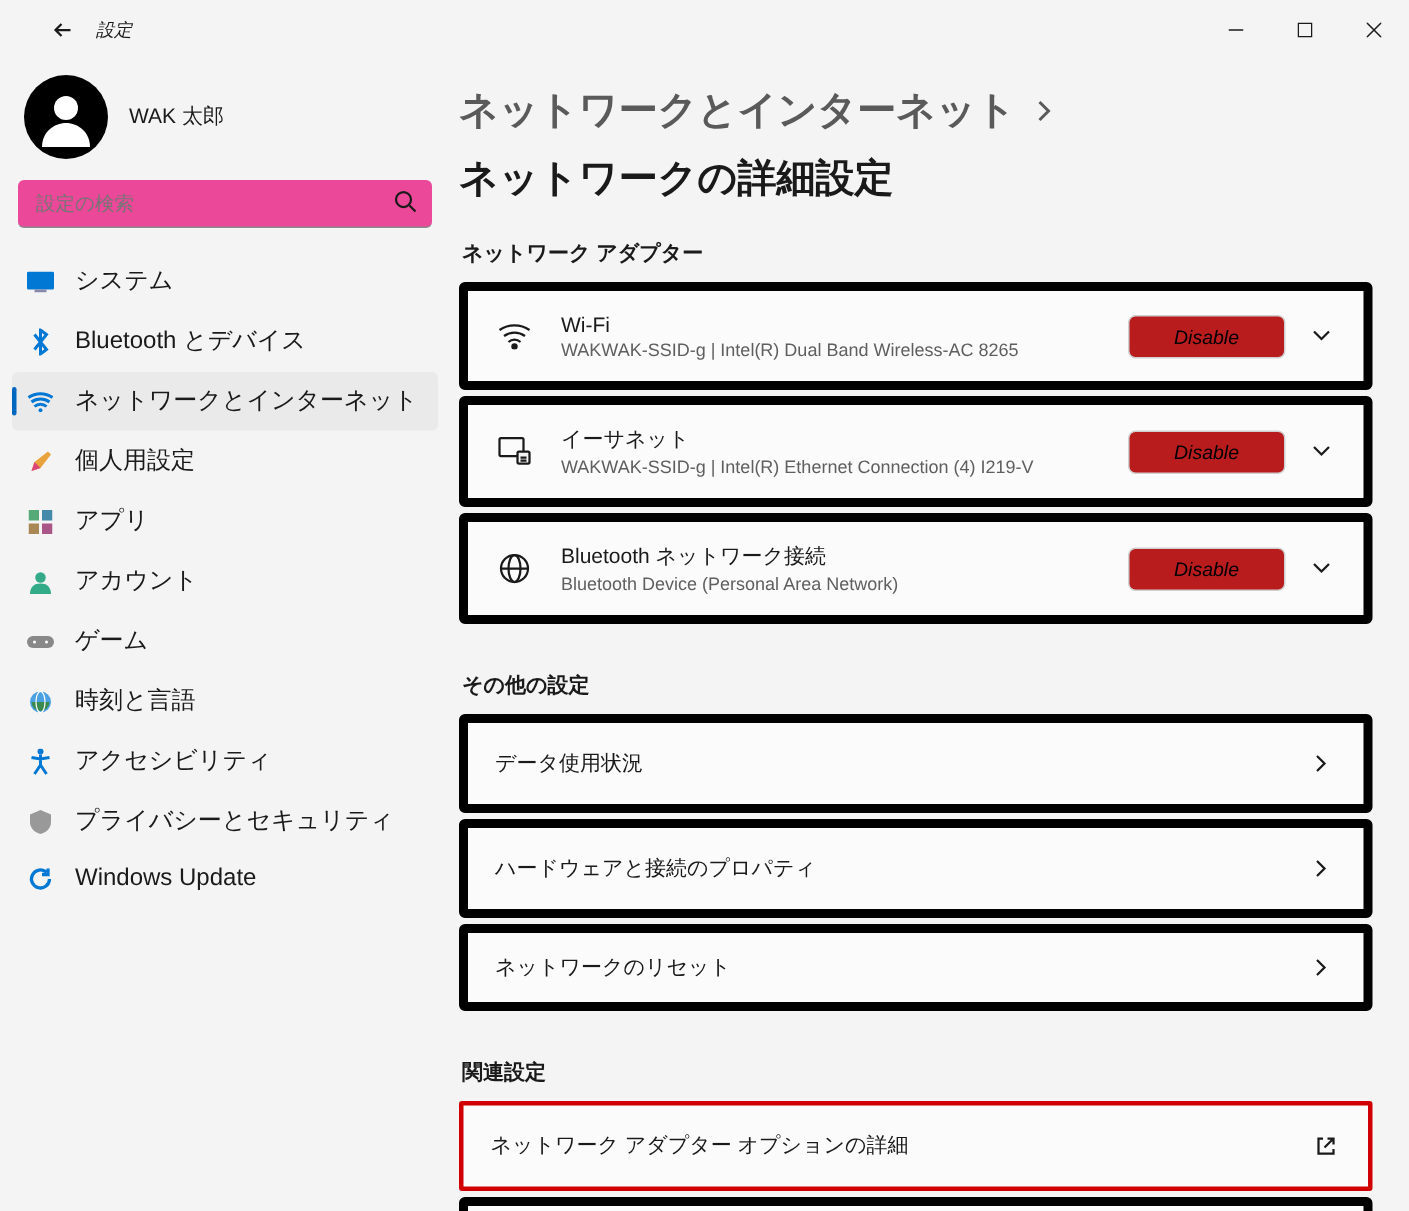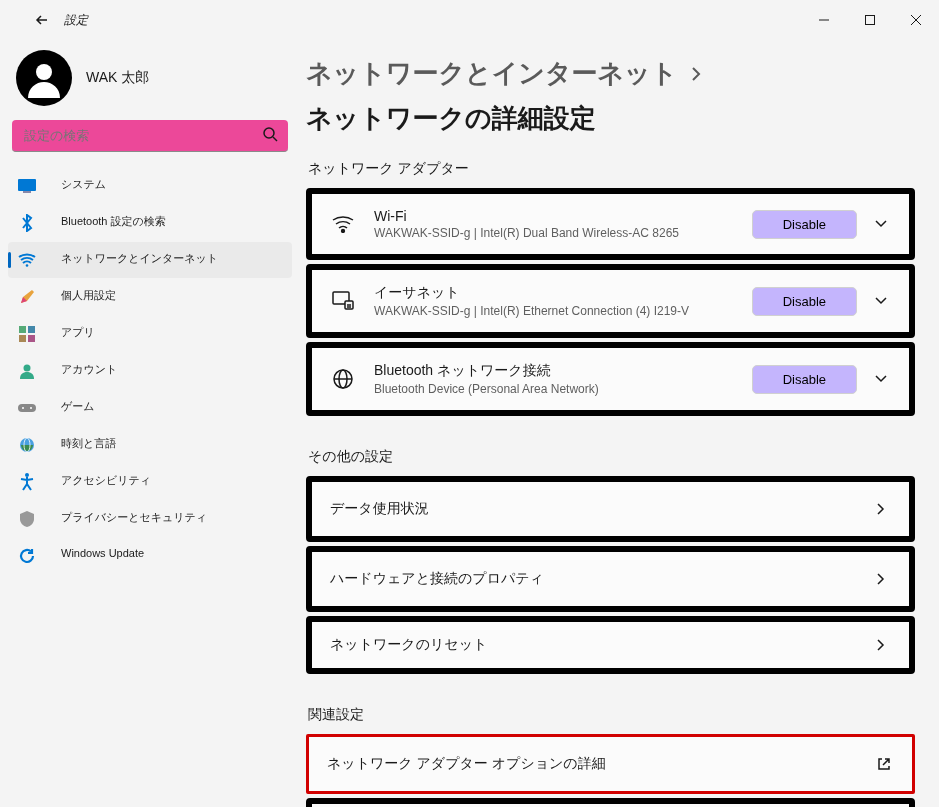--- a/index.html
+++ b/index.html
@@ -23,40 +23,40 @@
   .username { margin-left: 14px; font-size: 14px; }
 
   .searchwrap { position: relative; margin: 0 4px 16px 4px; }
   .searchwrap input {
     width: 100%; border: none; padding: 8px 34px 8px 12px; font-size: 13px;
     background: #ec4899; border-radius: 4px; border-bottom: 1.5px solid #8a8a8a;
   }
   .searchwrap .sicon { position:absolute; right:10px; top:50%; transform:translateY(-50%); }
 
   .navlist { list-style:none; }
-  .navitem { display:flex; align-items:flex-start; padding: 9px 10px; border-radius: 4px; cursor:pointer; margin: 1px 0; font-size: 11px; position: relative; gap: 11px; }
+  .navitem { display:flex; align-items:center; padding: 9px 10px; border-radius: 4px; cursor:pointer; margin: 1px 0; font-size: 16px; position: relative; }
   .navitem .nicon { width: 18px; height:18px; margin-right: 14px; display:flex; align-items:center; justify-content:center; }
   .navitem.active { background: #eaeaea; }
   .navitem.active::before { content:""; position:absolute; left:0; top: 10px; bottom: 10px; width:3px; background:#0067c0; border-radius: 3px; }
 
   
   .main { flex: 1; padding: 16px 24px 0 6px; overflow-y: auto; }
   .breadcrumb { display:flex; align-items:center; gap: 10px; margin-bottom: 24px; flex-wrap: wrap; }
   .breadcrumb .bc-link { font-size: 26px; font-weight: 600; color: #5a5a5a; cursor:pointer; }
   .breadcrumb .chev { color:#5a5a5a; }
   .breadcrumb .bc-current { font-size: 26px; font-weight: 600; }
 
-  .section-title { font-size: 14px; font-weight: 400; margin: 4px 0 10px 2px; }
+  .section-title { font-size: 14px; font-weight: 700; margin: 4px 0 10px 2px; }
 
   .card { background:#fbfbfb; border:6px solid #000000; border-radius: 4px; padding: 14px 18px; display:flex; align-items:center; margin-bottom: 4px; cursor:pointer; }
   .card .cicon { width: 26px; margin-right: 18px; display:flex; align-items:center; justify-content:center; }
   .card .ctext { flex:1; }
   .card .ctext .ctitle { font-size: 14px; }
   .card .ctext .csub { font-size: 12px; color:#5f5f5f; margin-top: 2px; }
-  .card .btn { border:1px solid #d0d0d0; background:#c4b5fd; border-radius: 5px; padding: 6px 30px; font-size: 13px; cursor:pointer; margin-right: 14px; }
+  .card .btn { border:1px solid #d0d0d0; background:#b91c1c; border-radius: 5px; padding: 6px 30px; font-size: 13px; cursor:pointer; margin-right: 14px; font-style: italic; }
   .card .expand { width: 20px; display:flex; align-items:center; justify-content:center; }
 
   .card.simple { padding: 18px 18px; }
   .card.simple .ctitle { font-size: 14px; }
 
   .section-spacer { height: 24px; }
 
   .highlight { border: 3px solid #d10000; border-radius: 2px; }
 
   
@@ -122,21 +122,21 @@
             </svg>
           </span>
         <span>システム</span>
       </li>
       <li class="navitem">
         <span class="nicon">
             <svg width="14" height="18" viewBox="0 0 14 18">
               <path d="M3 4l8 10-4 3V1l4 3L3 14" fill="none" stroke="#0078d4" stroke-width="2"></path>
             </svg>
           </span>
-        <span>Bluetooth 設定の検索</span>
+        <span>Bluetooth とデバイス</span>
       </li>
       <li class="navitem active">
         <span class="nicon">
             <svg width="18" height="14" viewBox="0 0 18 14">
               <path d="M1 4a14 14 0 0116 0M3 7a10 10 0 0112 0M5 10a6 6 0 018 0" fill="none" stroke="#0078d4" stroke-width="2"></path>
               <circle cx="9" cy="12.5" r="1.3" fill="#0078d4"></circle>
             </svg>
           </span>
         <span>ネットワークとインターネット</span>
       </li>

